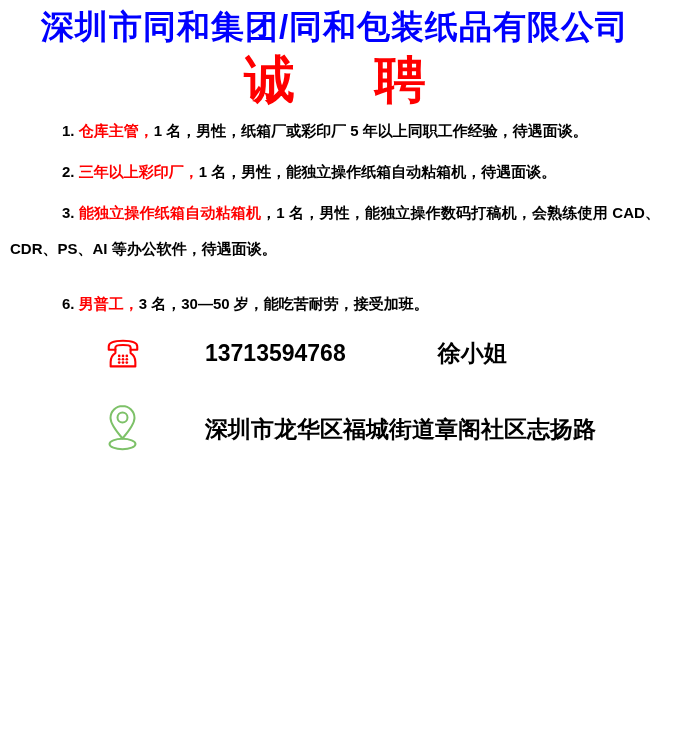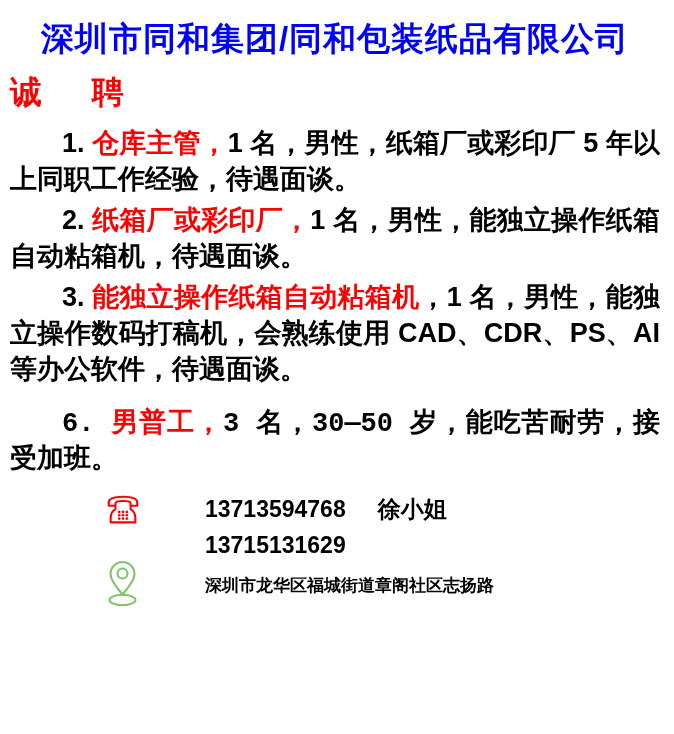--- a/index.html
+++ b/index.html
@@ -14,85 +14,87 @@
     width: 674px;
     background: var(--paper);
     font-family: "Liberation Sans", "DejaVu Sans", sans-serif;
     font-weight: bold;
     color: var(--ink);
   }
   .page {
     width: 674px;
     height: 734px;
     background: var(--paper);
-    padding: 20px 14px 0 10px;
+    padding: 8px 14px 0 10px;
     overflow: hidden;
   }
   .company-title {
     color: var(--blue);
     font-size: 33px;
     line-height: 38px;
     text-align: center;
     letter-spacing: 1px;
     white-space: nowrap;
   }
   .main-heading {
     color: var(--red);
-    font-size: 32px;
+    font-size: 51px;
     line-height: 46px;
+    text-align: center;
     margin-top: 11px;
     white-space: pre;
   }
   .jobs { margin-top: 10px; }
   .job {
-    font-size: 27px;
+    font-size: 15px;
     line-height: 36px;
     text-align: justify;
     text-indent: 52px;
     margin-bottom: 5px;
   }
   .job .job-title { color: var(--red); }
-  .job.last { margin-top: 19px; font-family: Liberation Mono, monospace; }
+  .job.last { margin-top: 19px; }
   .contact { margin-top: 13px; }
   .contact-block { display: flex; }
   .icon-cell {
     width: 195px;
     flex: 0 0 195px;
     padding-left: 94px;
   }
   .phone-icon-svg { width: 38px; height: 35px; color: var(--red); margin-top: 2px; }
   .pin-icon-svg { width: 37px; height: 50px; color: var(--green); margin-top: -5px; }
   .lines-cell { flex: 1 1 auto; }
   .phone-line {
     height: 36px;
     display: flex;
     align-items: center;
     font-size: 23px;
+    gap: 48px;
   }
-  .contact-name { margin-left: 32px; }
+  .contact-name { margin-left: 44px; }
   .address-line {
     height: 44px;
     display: flex;
     align-items: center;
-    font-size: 17px;
+    font-size: 23px;
     text-align: center;
   }
 </style>
 </head>
 <body>
 
 <div class="page">
 
   <div class="company-title">深圳市同和集团/同和包装纸品有限公司</div>
 
   <div class="main-heading">诚　  聘</div>
 
   <div class="jobs">
     <p class="job"><span>1. </span><span class="job-title">仓库主管，</span><span>1 名，男性，纸箱厂或彩印厂 5 年以上同职工作经验，待遇面谈。</span></p>
-    <p class="job"><span>2. </span><span class="job-title">纸箱厂或彩印厂，</span><span>1 名，男性，能独立操作纸箱自动粘箱机，待遇面谈。</span></p>
+    <p class="job"><span>2. </span><span class="job-title">三年以上彩印厂，</span><span>1 名，男性，能独立操作纸箱自动粘箱机，待遇面谈。</span></p>
     <p class="job"><span>3. </span><span class="job-title">能独立操作纸箱自动粘箱机</span><span>，1 名，男性，能独立操作数码打稿机，会熟练使用 CAD、CDR、PS、AI 等办公软件，待遇面谈。</span></p>
     <p class="job last"><span>6. </span><span class="job-title">男普工，</span><span>3 名，30—50 岁，能吃苦耐劳，接受加班。</span></p>
   </div>
 
   <div class="contact">
 
     <div class="contact-block">
       <div class="icon-cell">
         <svg class="phone-icon-svg" viewBox="0 0 40 36" fill="none" stroke="currentColor" stroke-width="2.2" stroke-linejoin="round" stroke-linecap="round">
           <path d="M5 13 L5 9.5 Q5 3.5 20 3.5 Q35 3.5 35 9.5 L35 13 L28 13 L28 10.5 Q28 8 20 8 Q12 8 12 10.5 L12 13 Z"></path>
@@ -109,21 +111,20 @@
               <circle cx="24" cy="26.5" r="1.4"></circle>
           </g>
         </svg>
       </div>
       <div class="lines-cell">
         <div class="phone-line">
           <span>13713594768</span>
           <span class="contact-name">徐小姐</span>
         </div>
         <div class="phone-line">
-          <span>13715131629</span>
         </div>
       </div>
     </div>
 
     <div class="contact-block">
       <div class="icon-cell">
         <svg class="pin-icon-svg" viewBox="0 0 36 50" fill="none" stroke="currentColor" stroke-width="2" stroke-linejoin="round">
           <ellipse cx="18" cy="42" rx="13" ry="5.2"></ellipse>
           <path d="M18 4 C11.4 4 6 9.4 6 16 C6 21.2 10 27.2 18 36.5 C26 27.2 30 21.2 30 16 C30 9.4 24.6 4 18 4 Z" fill="#ffffff"></path>
           <circle cx="18" cy="15.5" r="5"></circle>

